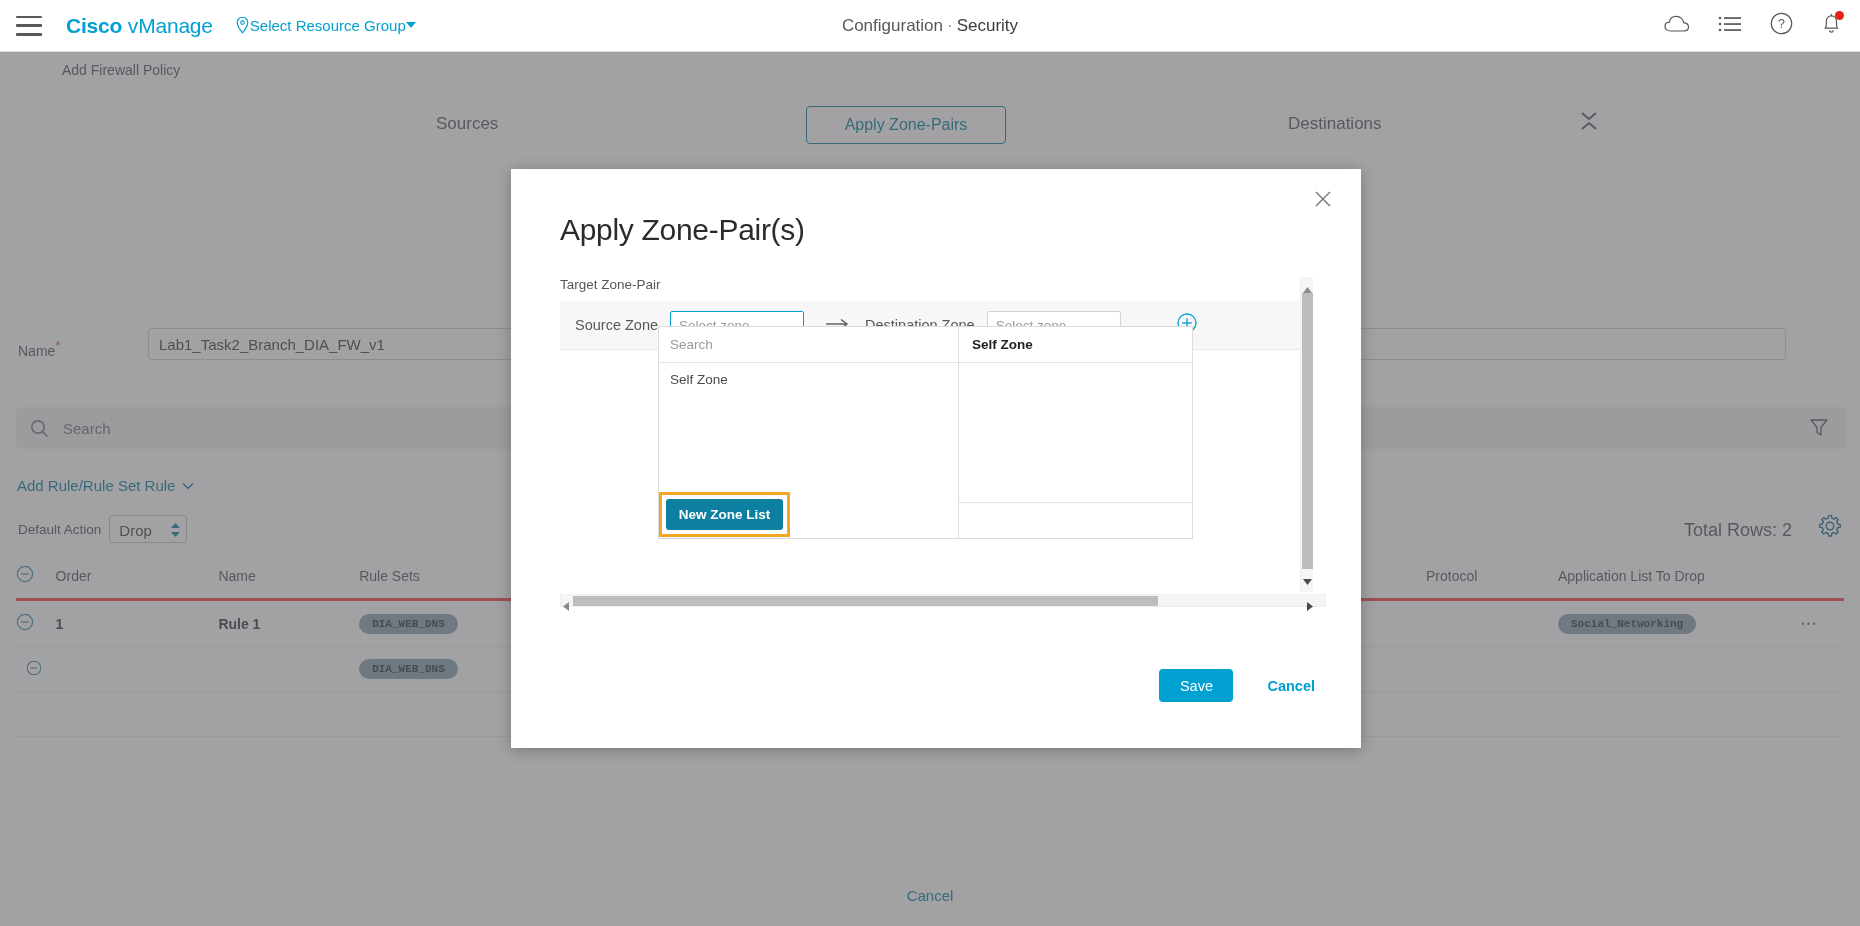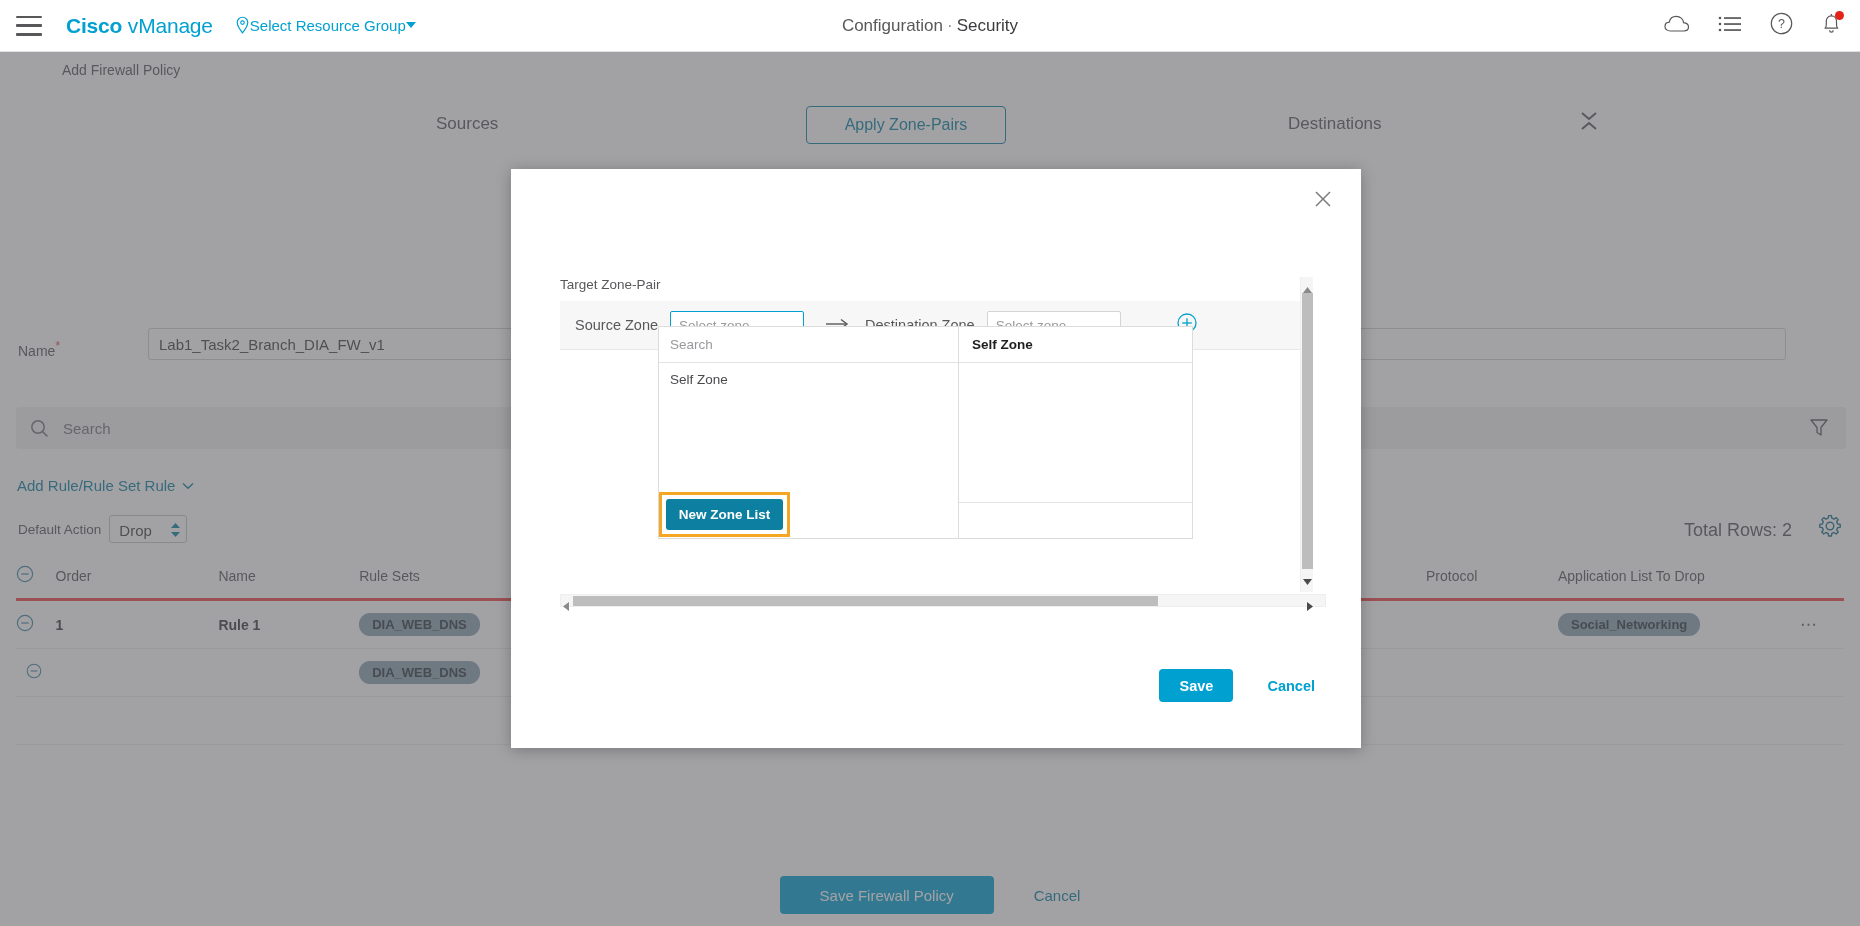--- a/index.html
+++ b/index.html
@@ -234,22 +234,23 @@
   .col-dstport { width: 200px; }
   .col-proto { width: 120px; }
   .col-applist { width: 220px; }
   .col-more { width: 40px; }
   .chip {
     display: inline-block;
     background: #8ba2b0;
     color: #2f3b42;
     border-radius: 11px;
     padding: 4px 13px;
-    font-size: 13px;
+    font-size: 11px;
     font-weight: 700;
+    font-family: Liberation Mono, monospace;
   }
   .chip.light {
     background: #9bb0bd;
     font-weight: 400;
     color: #30393f;
   }
   .dots { letter-spacing: 2px; color: #58585b; font-size: 17px; cursor: pointer; }
 
   .bottom-actions {
     position: absolute;
@@ -435,21 +436,21 @@
   .modal-footer {
     position: absolute;
     right: 46px; bottom: 46px;
     display: flex; align-items: center; gap: 34px;
   }
   .modal-save {
     width: 74px; height: 33px;
     background: #00a0d1;
     color: #ffffff;
     font-size: 14.5px;
-    font-weight: 700;
+    font-weight: 400;
     border-radius: 4px;
     display: flex; align-items: center; justify-content: center;
     cursor: pointer;
   }
   .modal-cancel { color: #00a0d1; font-size: 14.5px; font-weight: 700; cursor: pointer; }
 </style>
 </head>
 <body>
 
 <div id="app">
@@ -665,36 +666,36 @@
             <span class="chip light">dns</span>
           </td>
           <td></td>
           <td></td>
           <td></td>
         </tr>
       </tbody>
     </table>
 
     <div class="bottom-actions">
-      <div class="save-fw-btn">Save Firewall Policy</div>
       <div class="cancel-link">Cancel</div>
     </div>
   </div>
 
   <div class="overlay"></div>
 
   <div class="modal">
 
     <div class="modal-close">
       <svg width="20" height="20" viewBox="0 0 20 20">
         <line x1="3" y1="3" x2="17" y2="17" stroke="#7a7a7e" stroke-width="1.5"></line>
         <line x1="17" y1="3" x2="3" y2="17" stroke="#7a7a7e" stroke-width="1.5"></line>
       </svg>
     </div>
 
+    <div class="modal-title">Apply Zone-Pair(s)</div>
 
     <div class="modal-body">
       <div class="tzp-label">Target Zone-Pair</div>
 
       <div class="zone-row">
         <span class="zr-label">Source Zone</span>
         <div class="zone-input focused">Select zone</div>
 
         <span class="arrow-ico">
           <svg width="24" height="12" viewBox="0 0 24 12">

